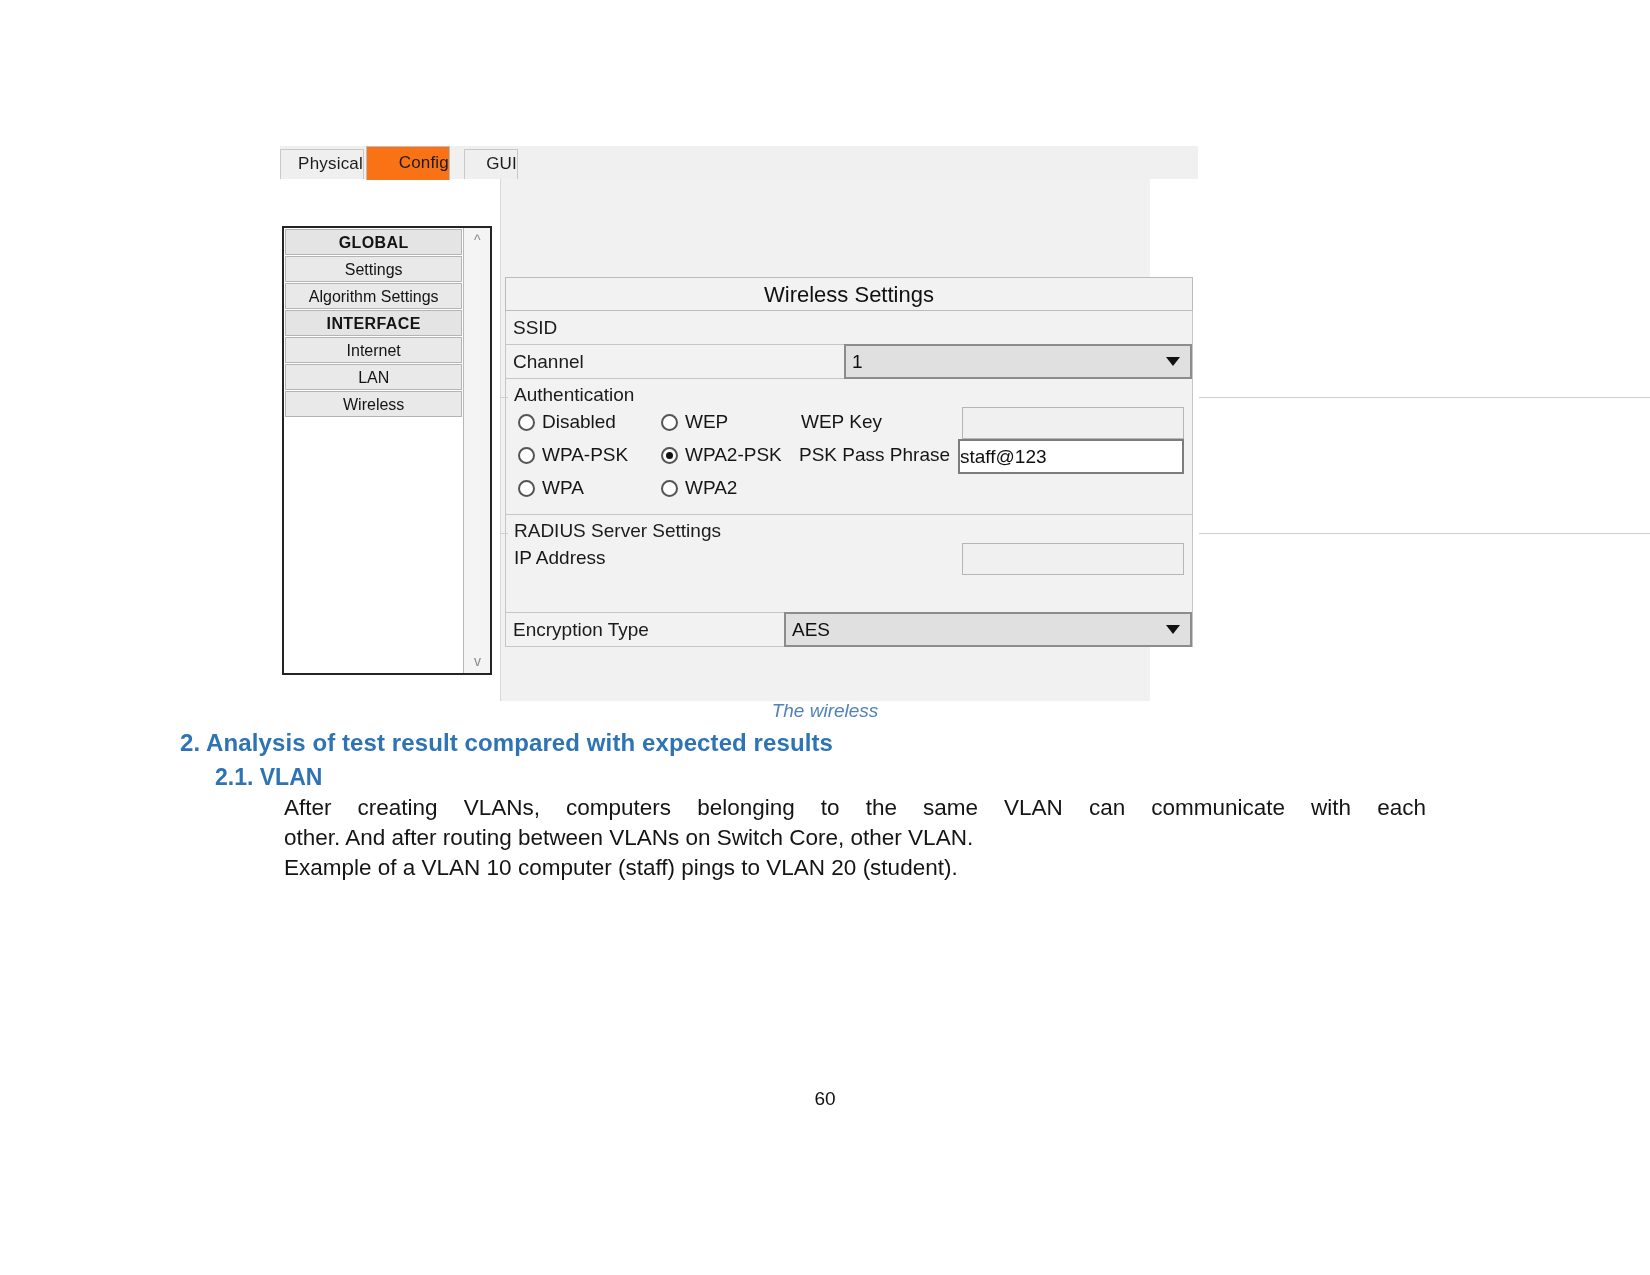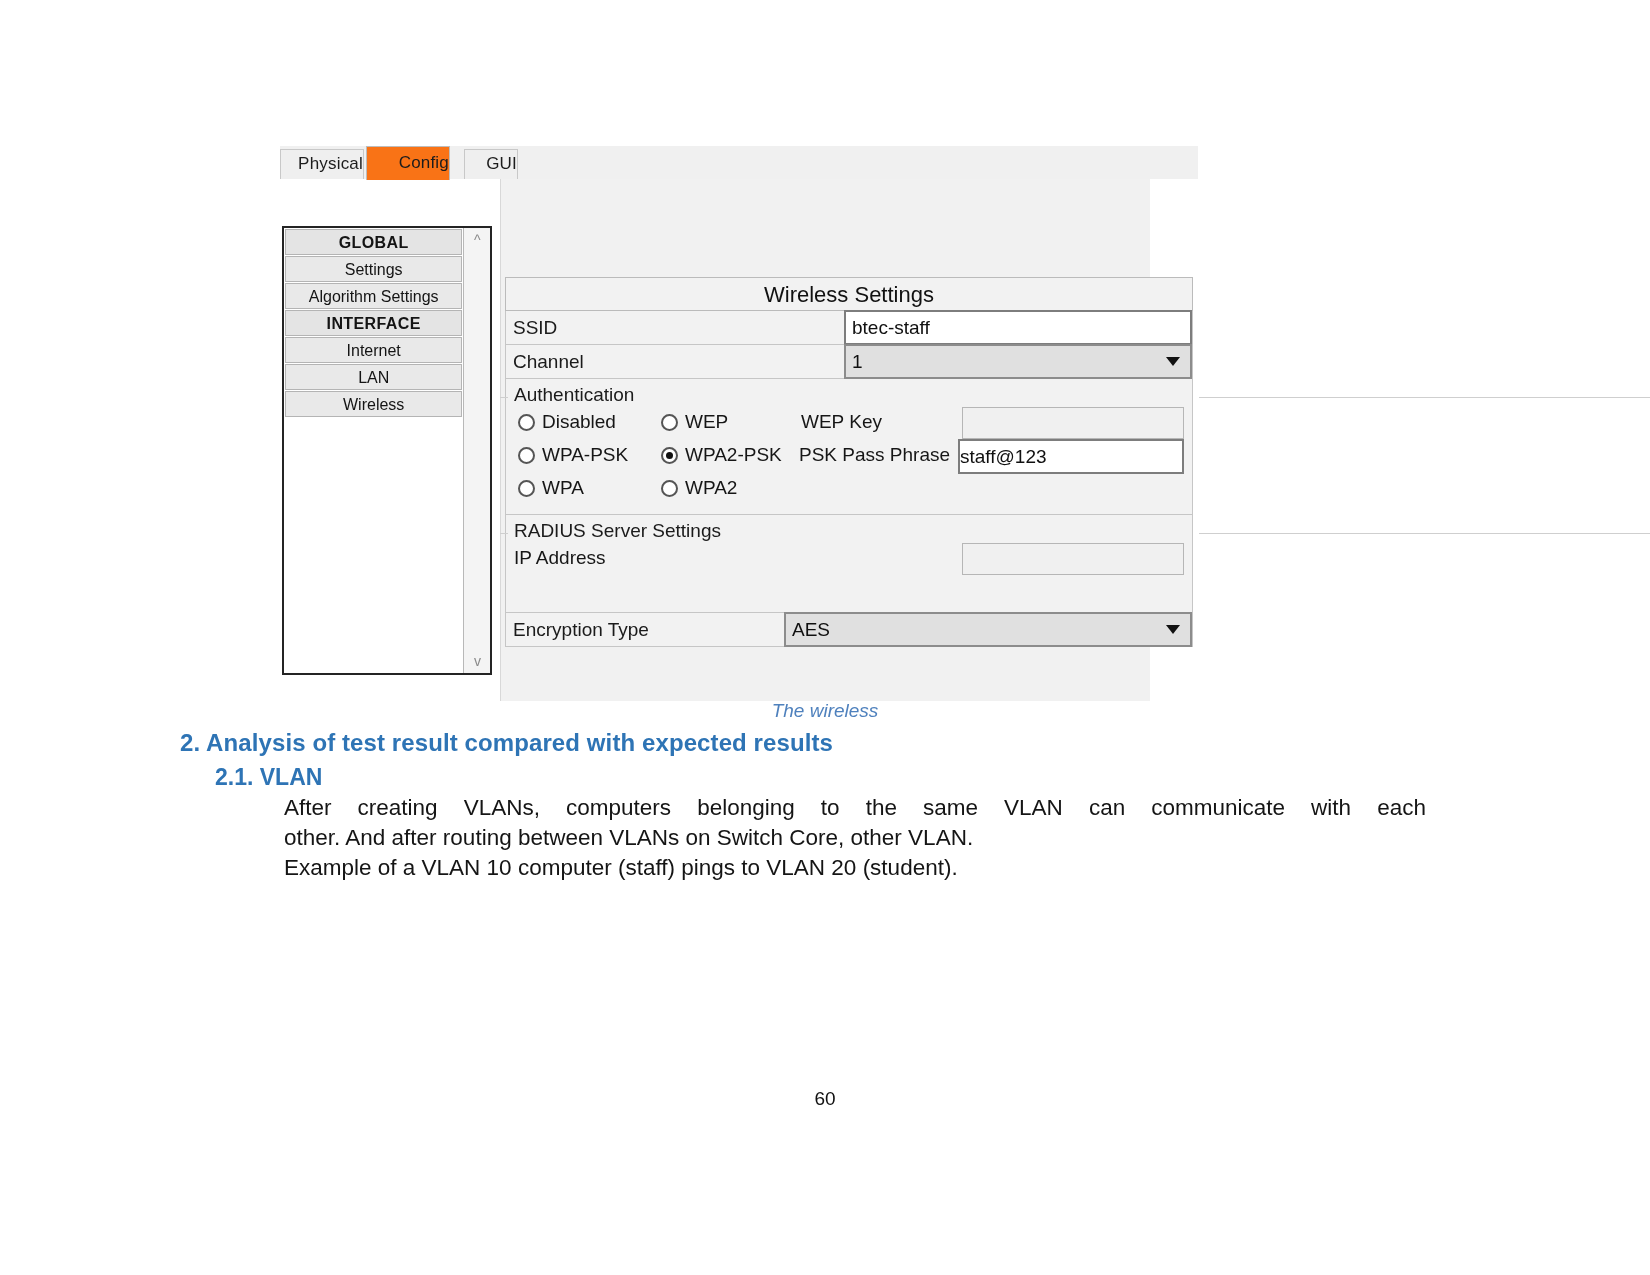--- a/index.html
+++ b/index.html
@@ -377,21 +377,20 @@
       </div>
     </div>
 
     <div class="pane">
       <div class="form">
 
         <div class="panel-title">Wireless Settings</div>
 
         <div class="row">
           <div class="lbl">SSID</div>
-          <div class="txtfield">btec-staff</div>
         </div>
 
         <div class="row">
           <div class="lbl">Channel</div>
           <div class="dropdown">
             <span>1</span>
             <span class="caret"></span>
           </div>
         </div>
 

